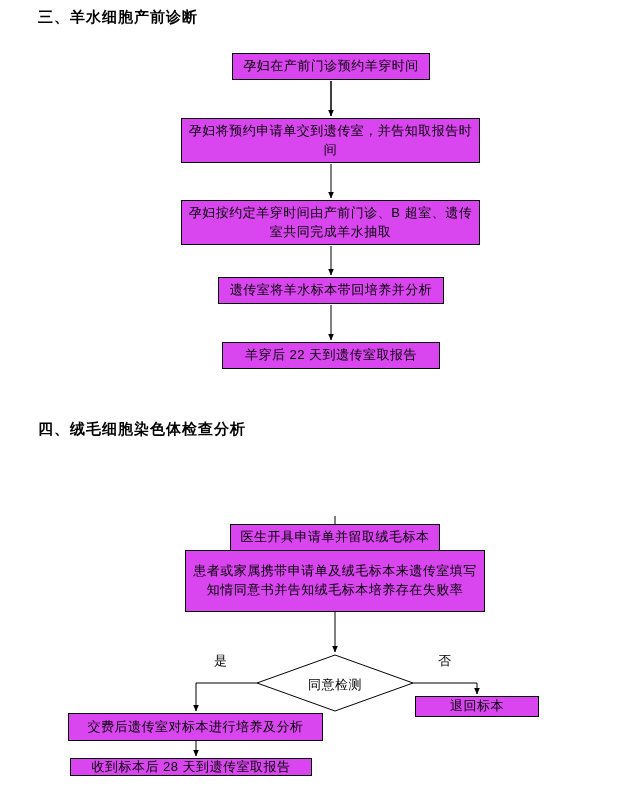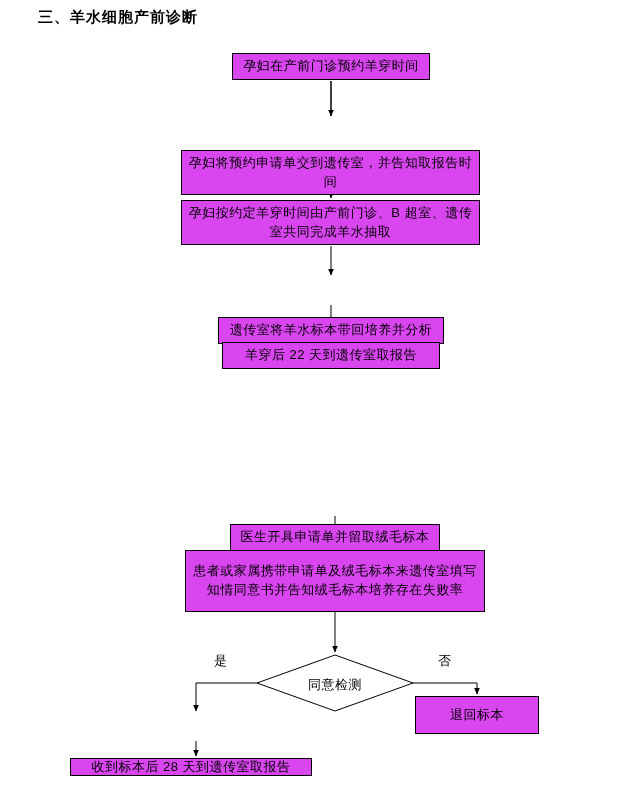--- a/index.html
+++ b/index.html
@@ -86,37 +86,39 @@
     <polyline points="257,683 196,683 196,711" marker-end="url(#arrow)"></polyline>
     <line x1="196" y1="741" x2="196" y2="756" marker-end="url(#arrow)"></line>
 
     <polyline points="413,683 477,683 477,694" marker-end="url(#arrow)"></polyline>
   </svg>
 
   <div class="sec-title" style="left:38px; top:8px;">三、羊水细胞产前诊断</div>
 
   <div class="box" style="left:232px; top:53px; width:198px; height:27px;">孕妇在产前门诊预约羊穿时间</div>
 
-  <div class="box" style="left:181px; top:118px; width:299px; height:45px;margin-top:32px;">孕妇将预约申请单交到遗传室，并告知取报告时间</div>
+  <div class="box" style="left:181px; top:118px; width:299px; height:45px;">孕妇将预约申请单交到遗传室，并告知取报告时间</div>
 
   <div class="box" style="left:181px; top:200px; width:299px; height:45px;">孕妇按约定羊穿时间由产前门诊、B 超室、遗传室共同完成羊水抽取</div>
 
-  <div class="box" style="left:218px; top:277px; width:226px; height:27px;margin-top:40px;">遗传室将羊水标本带回培养并分析</div>
+  <div class="box" style="left:218px; top:277px; width:226px; height:27px;">遗传室将羊水标本带回培养并分析</div>
 
   <div class="box" style="left:222px; top:342px; width:218px; height:27px;">羊穿后 22 天到遗传室取报告</div>
 
+  <div class="sec-title" style="left:38px; top:420px;">四、绒毛细胞染色体检查分析</div>
 
   <div class="box" style="left:230px; top:488px; width:210px; height:27px;margin-top:36px;">医生开具申请单并留取绒毛标本</div>
 
   <div class="box" style="left:185px; top:550px; width:300px; height:62px;">患者或家属携带申请单及绒毛标本来遗传室填写知情同意书并告知绒毛标本培养存在失败率</div>
 
   <div class="decision-text" style="left:285px; top:676px; width:100px;">同意检测</div>
 
   <div class="float-label" style="left:214px; top:652px;">是</div>
 
   <div class="float-label" style="left:438px; top:652px;">否</div>
 
+  <div class="box" style="left:68px; top:713px; width:255px; height:28px;">交费后遗传室对标本进行培养及分析</div>
 
   <div class="box" style="left:70px; top:758px; width:242px; height:18px;">收到标本后 28 天到遗传室取报告</div>
 
-  <div class="box" style="left:415px; top:696px; width:124px; height:38px;">退回标本</div>
+  <div class="box" style="left:415px; top:696px; width:124px; height:21px;">退回标本</div>
 
 </div>
 
 </body></html>

